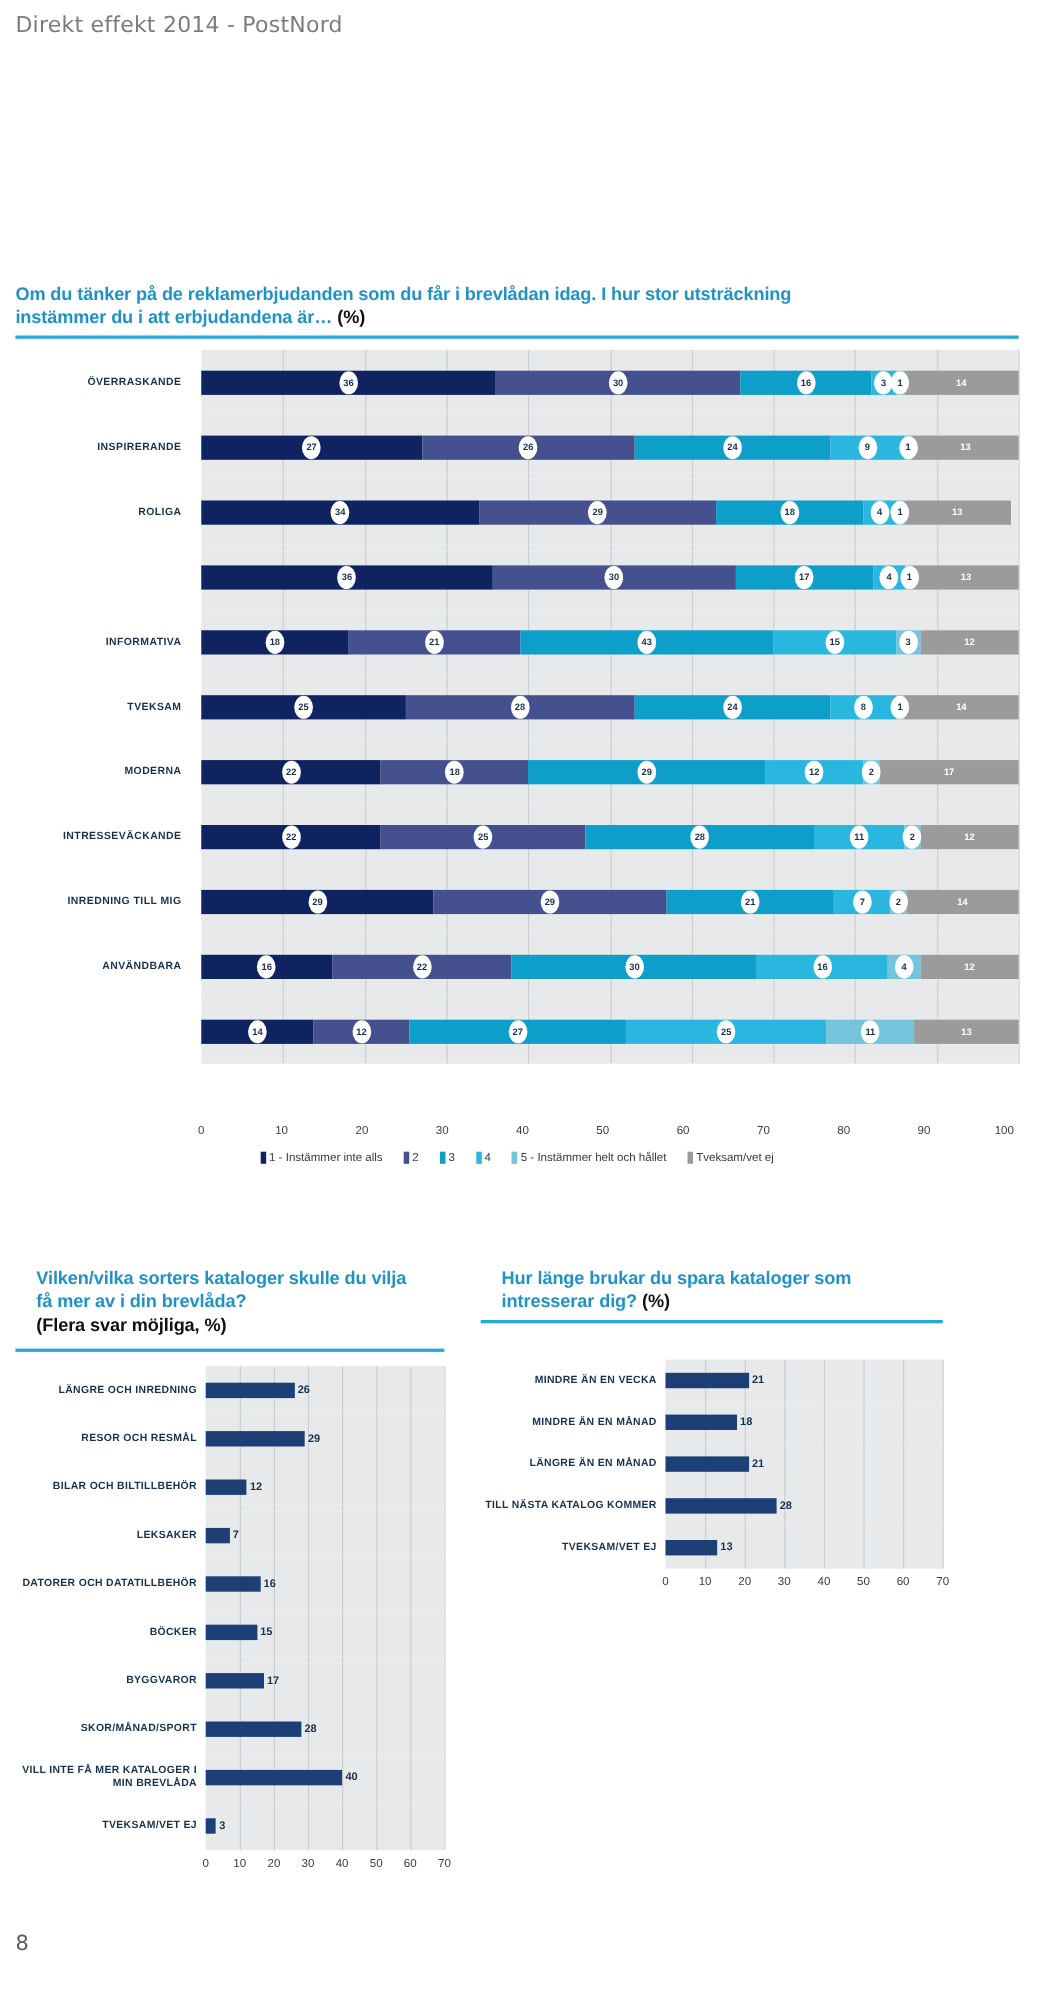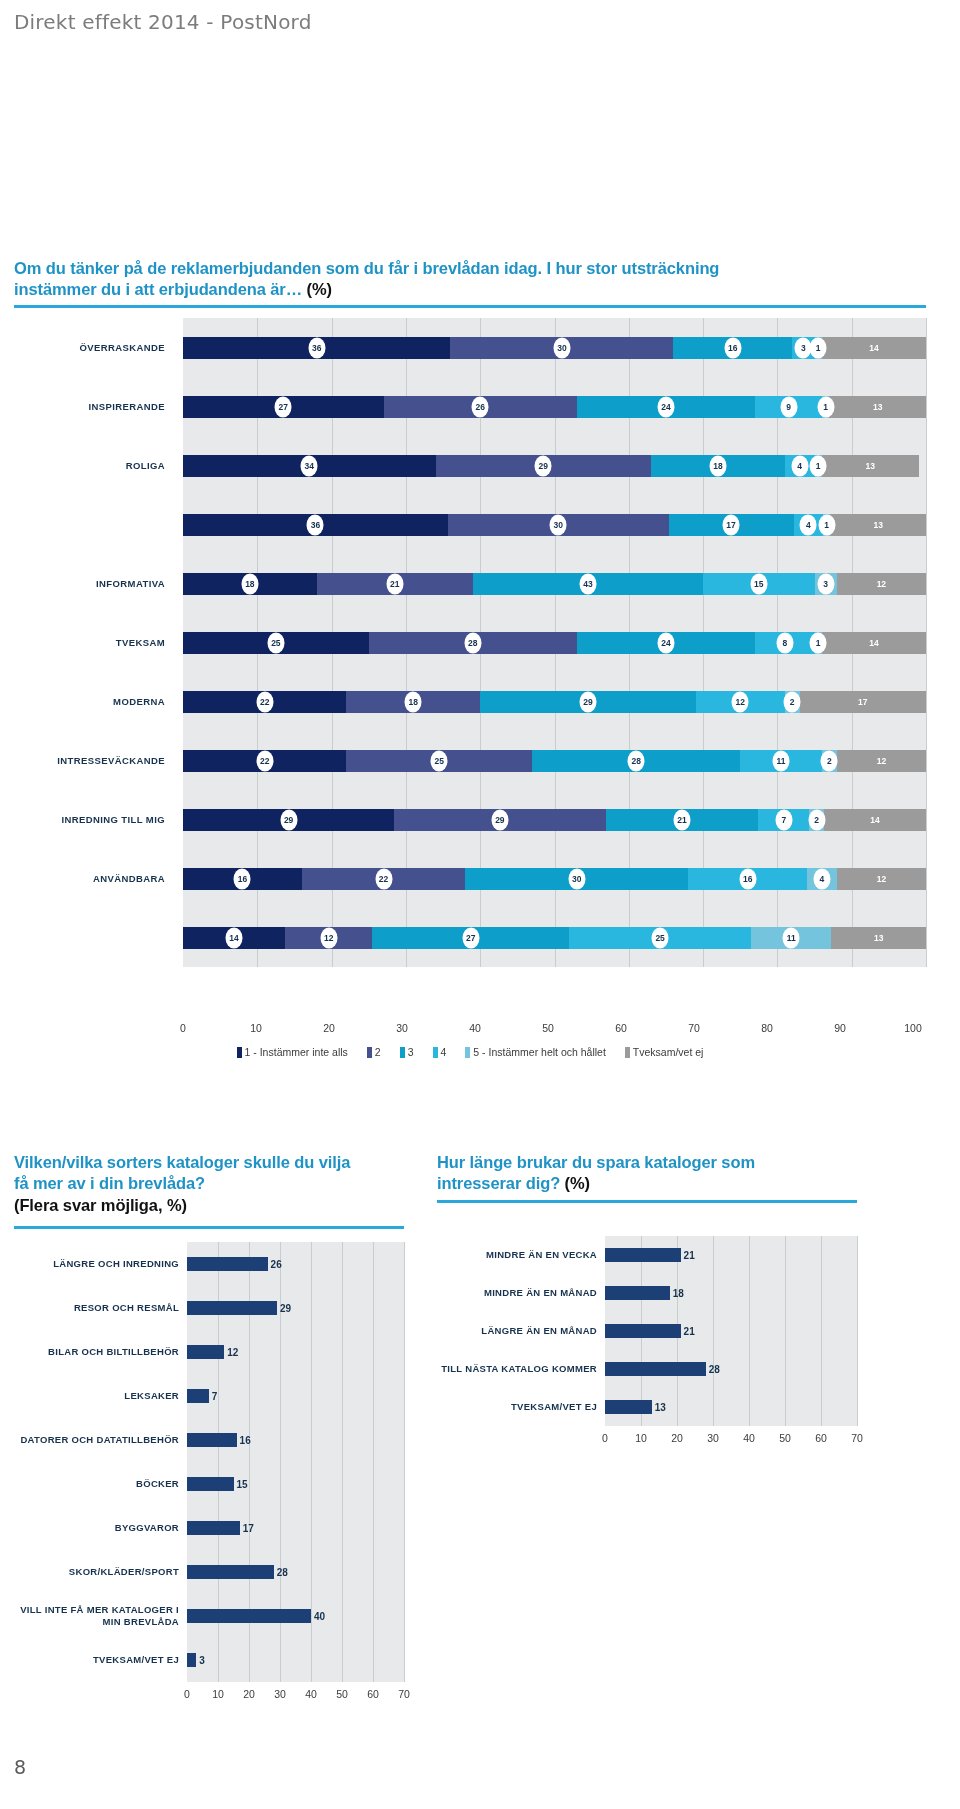--- a/index.html
+++ b/index.html
@@ -72,21 +72,21 @@
   }
   #legend{
     position:absolute;left:14px;top:1046px;width:912px;
     display:flex;justify-content:center;align-items:center;gap:19px;
     font-size:10.5px;color:#3b3b3b;
   }
   #legend .li{display:flex;align-items:center;gap:3px;white-space:nowrap;}
   #legend .sw{width:5px;height:11px;display:inline-block;}
 
   
-  .panel-title{position:absolute;}
+  .panel-title{position:absolute;margin-left:19px;}
   #left-title{left:14px;top:1152px;width:390px;}
   #left-rule{position:absolute;left:14px;top:1226px;width:390px;height:3px;background:#29a8db;}
   #right-title{left:437px;top:1152px;width:420px;}
   #right-rule{position:absolute;left:437px;top:1200px;width:420px;height:3px;background:#29a8db;}
 
   .hchart{position:absolute;}
   .hrow{position:relative;}
   .hrow .hlbl{
     position:absolute;left:0;top:0;height:100%;
     display:flex;align-items:center;justify-content:flex-end;
@@ -669,21 +669,21 @@
           <div class="gline" style="left: 93px;"></div>
           <div class="gline" style="left: 124px;"></div>
           <div class="gline" style="left: 155px;"></div>
           <div class="gline" style="left: 186px;"></div>
           <div class="gline" style="left: 217px;"></div>
           <div class="hbar" style="left: 0px; width: 52.7px; background: rgb(28, 63, 118);"></div>
           <div class="hval" style="left: 52.7px;">17</div>
         </div>
       </div>
       <div class="hrow" style="position: absolute; left: 0px; top: 308px; width: 390px; height: 44px;">
-        <div class="hlbl" style="width: 173px;">SKOR/KLÄDER/SPORT</div>
+        <div class="hlbl" style="width: 173px;">SKOR/MÅNAD/SPORT</div>
         <div class="hplot" style="left: 173px; width: 217px;">
           <div class="gline" style="left: 31px;"></div>
           <div class="gline" style="left: 62px;"></div>
           <div class="gline" style="left: 93px;"></div>
           <div class="gline" style="left: 124px;"></div>
           <div class="gline" style="left: 155px;"></div>
           <div class="gline" style="left: 186px;"></div>
           <div class="gline" style="left: 217px;"></div>
           <div class="hbar" style="left: 0px; width: 86.8px; background: rgb(28, 63, 118);"></div>
           <div class="hval" style="left: 86.8px;">28</div>

